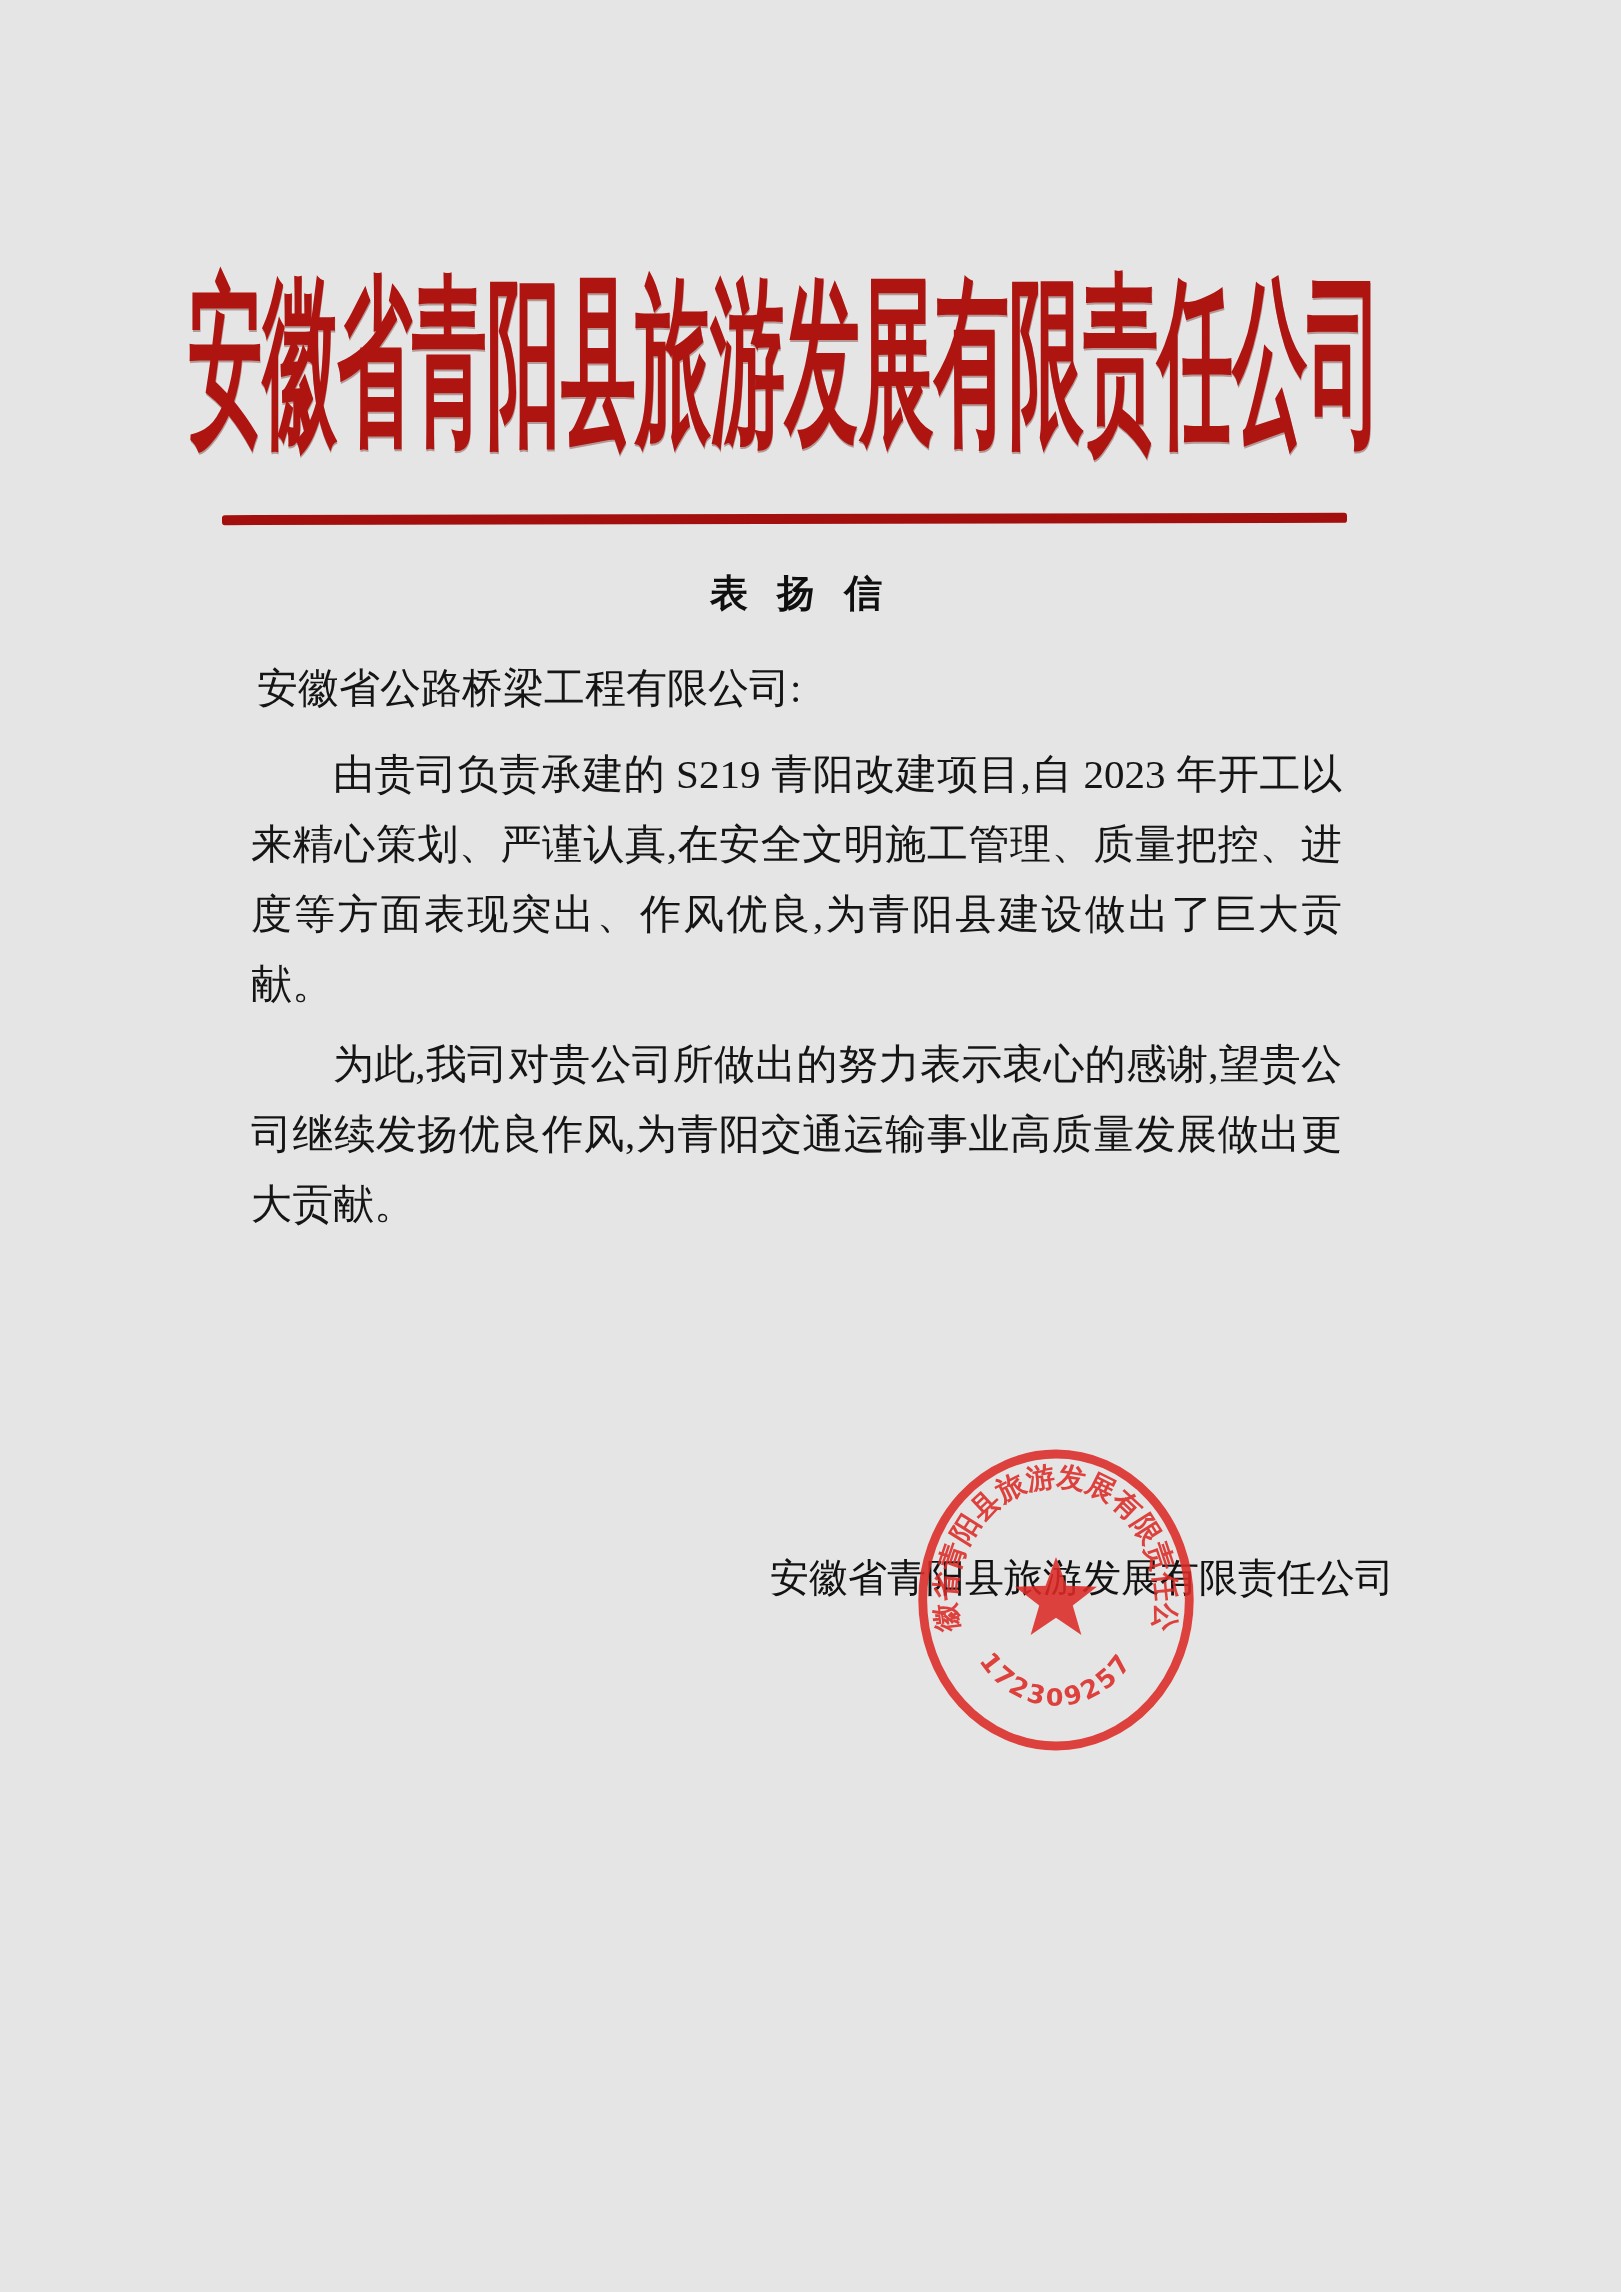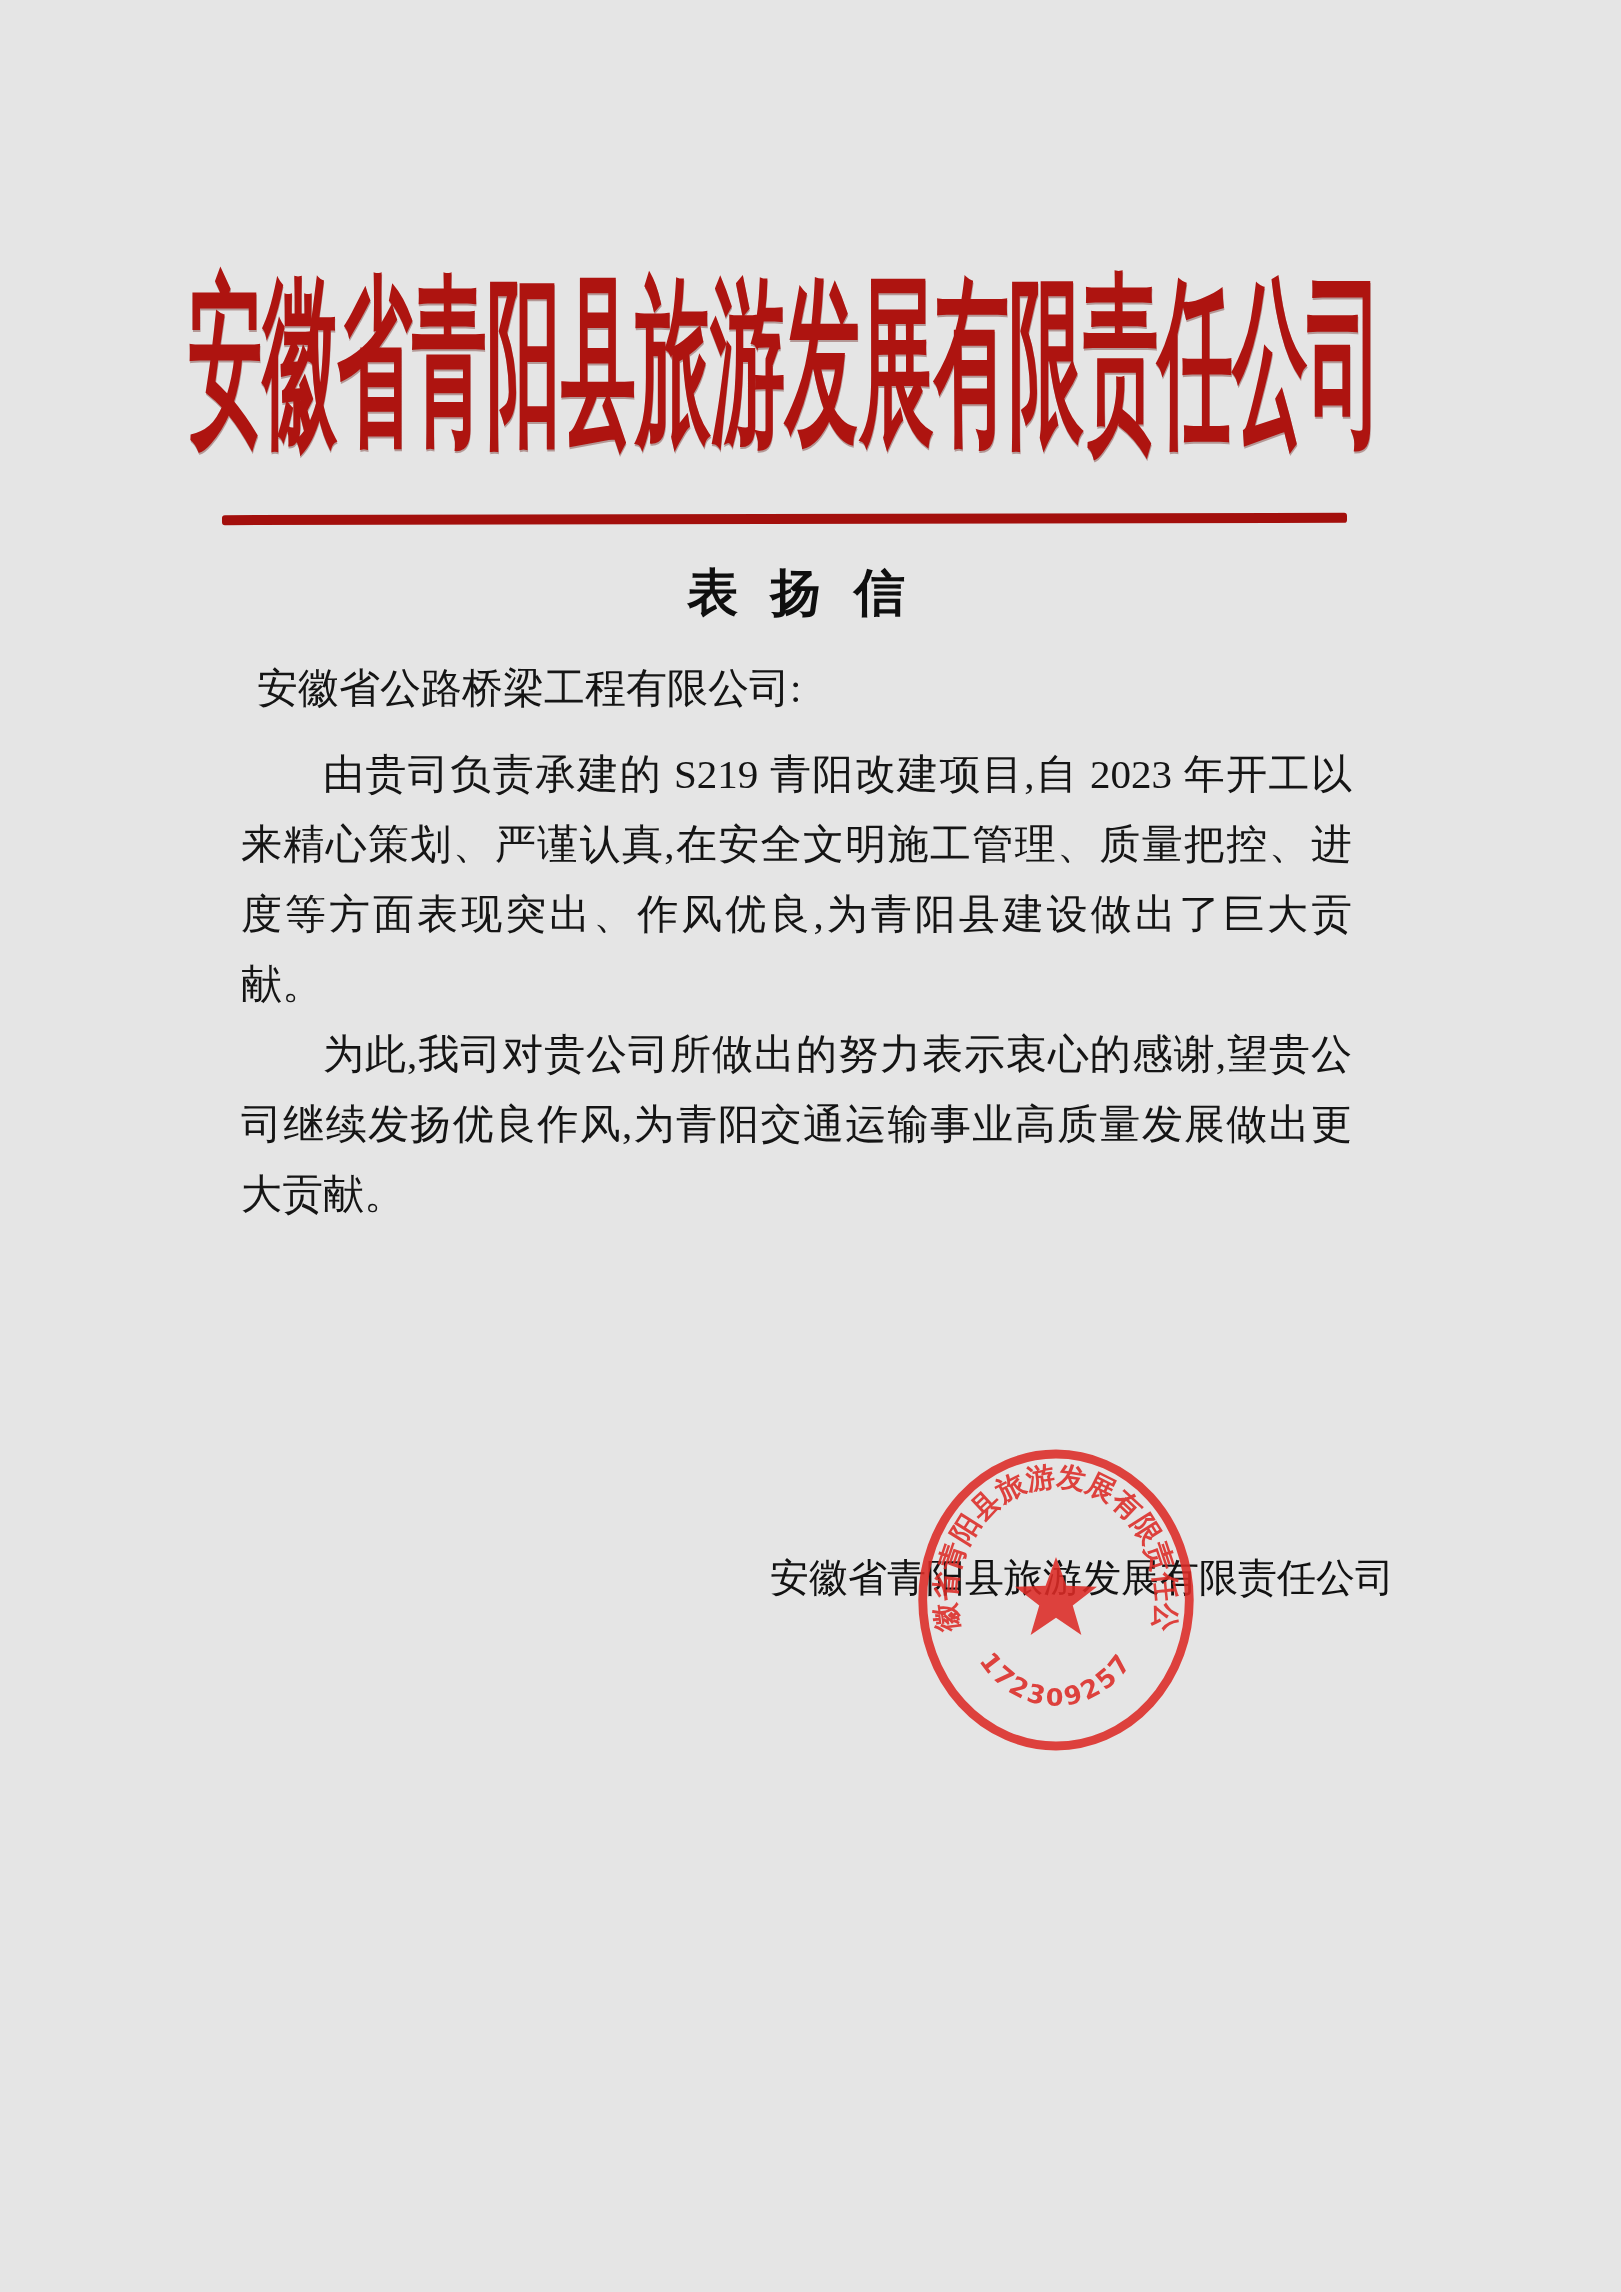--- a/index.html
+++ b/index.html
@@ -27,32 +27,32 @@
   }
   .red-rule{
     position:absolute;left:222px;top:514px;width:1125px;height:9.8px;
     background:#a30f0c;border-radius:2.9px;
     transform:rotate(-0.12deg);
   }
   
   .doc-title{
     position:absolute;left:247px;top:561px;width:1108px;
     text-align:center;
-    font-size:51px;line-height:65px;font-weight:bold;
+    font-size:38px;line-height:65px;font-weight:bold;
     letter-spacing:9.8px;color:#0f0f0f;
   }
   
   .body-block{
     position:absolute;left:241px;top:637px;width:1111px;
     font-size:41px;line-height:70px;
     text-align:justify;
     color:#151515;
   }
   .recipient{margin:16px;text-indent:0;}
-  .body-block p.para{margin:0;text-indent:2em;}
+  .body-block p.para{margin:10px;text-indent:2em;}
   
   .sig-company{
     position:absolute;right:227px;top:1555px;
     font-size:39px;line-height:45px;color:#121212;
     white-space:nowrap;
   }
   .sig-date{
     position:absolute;left:907px;top:1631px;
     font-size:39px;line-height:45px;color:#121212;
     white-space:nowrap;letter-spacing:1px;

